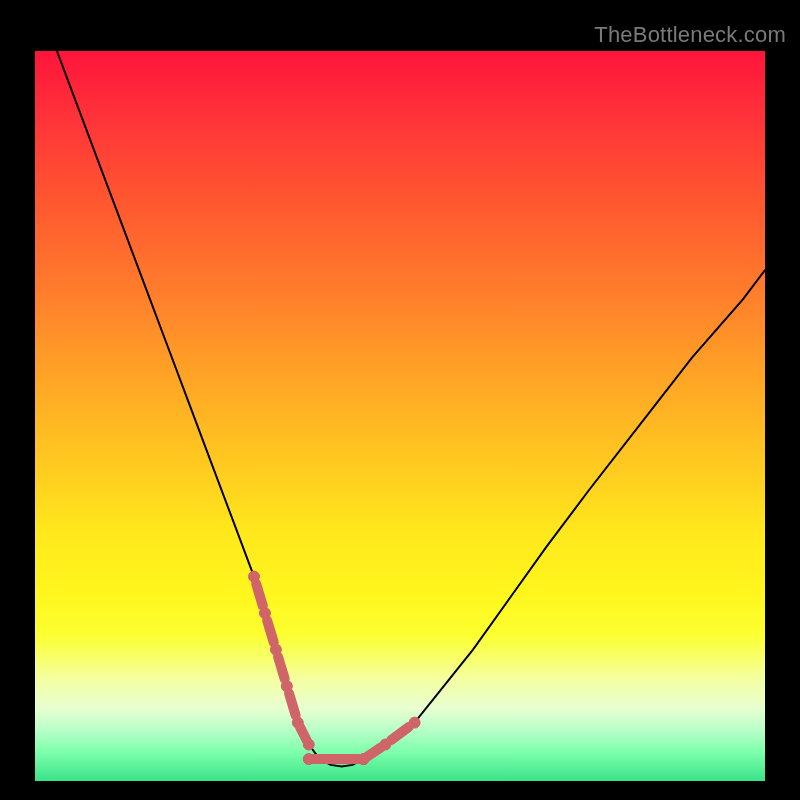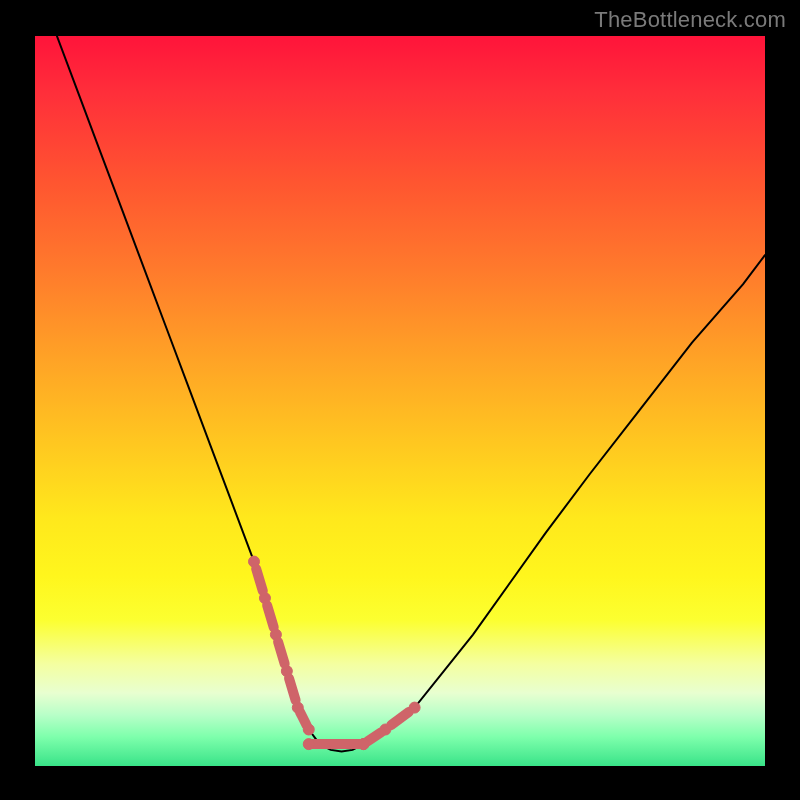--- a/index.html
+++ b/index.html
@@ -6,21 +6,21 @@
     margin: 0;
     padding: 0;
     width: 800px;
     height: 800px;
     background: #000;
     font-family: Arial, Helvetica, sans-serif;
     overflow: hidden;
   }
   .frame {
     position: absolute;
-    top: 1px;
+    top: 16px;
     left: 0;
     width: 800px;
     height: 656px;
     background: #000;
   }
   .plot-area {
     position: absolute;
     top: 35px;
     left: 35px;
     width: 730px;

